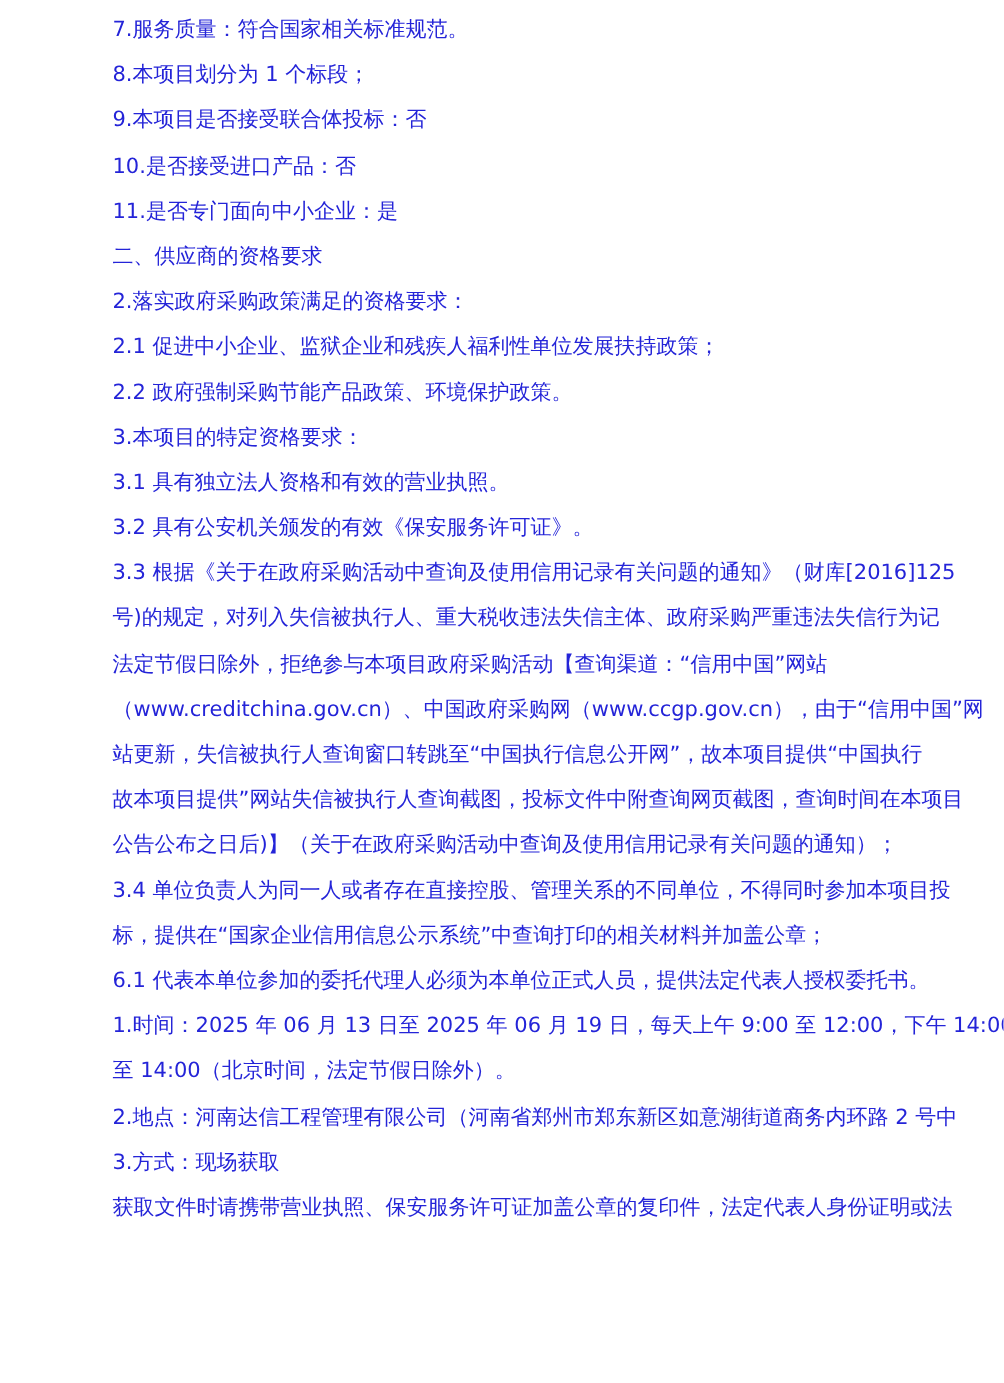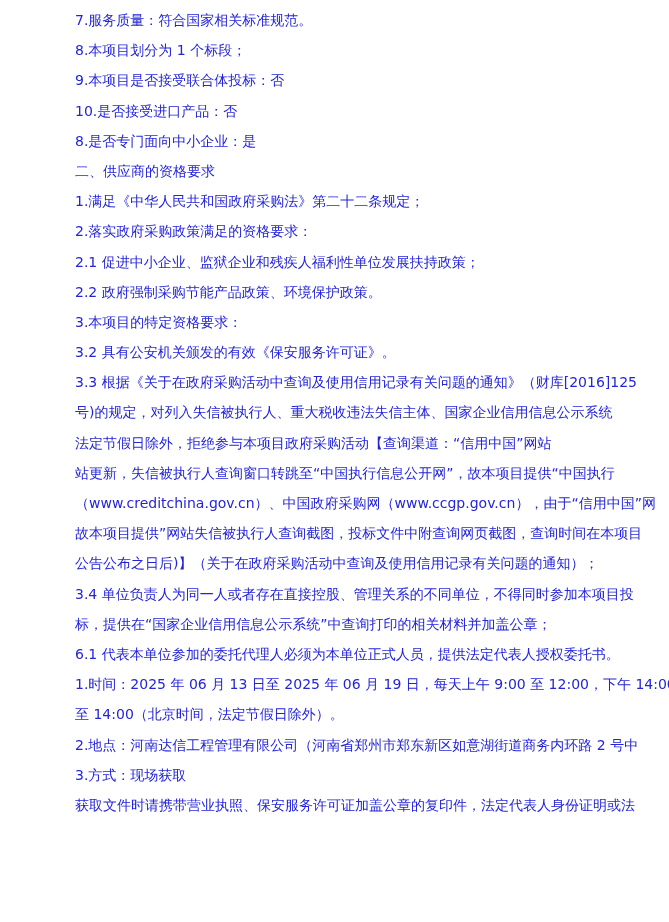--- a/index.html
+++ b/index.html
@@ -32,33 +32,33 @@
   }
 </style>
 </head>
 <body>
 
 <div class="page">
   <div class="ln">7.服务质量：符合国家相关标准规范。</div>
   <div class="ln">8.本项目划分为 1 个标段；</div>
   <div class="ln">9.本项目是否接受联合体投标：否</div>
   <div class="ln">10.是否接受进口产品：否</div>
-  <div class="ln">8.是否专门面向中小企业：是</div>
+  <div class="ln">11.是否专门面向中小企业：是</div>
   <div class="ln">二、供应商的资格要求</div>
-  <div class="ln">1.满足《中华人民共和国政府采购法》第二十二条规定；</div>
   <div class="ln">2.落实政府采购政策满足的资格要求：</div>
   <div class="ln">2.1 促进中小企业、监狱企业和残疾人福利性单位发展扶持政策；</div>
   <div class="ln">2.2 政府强制采购节能产品政策、环境保护政策。</div>
   <div class="ln">3.本项目的特定资格要求：</div>
+  <div class="ln">3.1 具有独立法人资格和有效的营业执照。</div>
   <div class="ln">3.2 具有公安机关颁发的有效《保安服务许可证》。</div>
   <div class="ln">3.3 根据《关于在政府采购活动中查询及使用信用记录有关问题的通知》（财库[2016]125</div>
-  <div class="ln">号)的规定，对列入失信被执行人、重大税收违法失信主体、国家企业信用信息公示系统</div>
+  <div class="ln">号)的规定，对列入失信被执行人、重大税收违法失信主体、政府采购严重违法失信行为记</div>
   <div class="ln">法定节假日除外，拒绝参与本项目政府采购活动【查询渠道：“信用中国”网站</div>
+  <div class="ln">（www.creditchina.gov.cn）、中国政府采购网（www.ccgp.gov.cn），由于“信用中国”网</div>
   <div class="ln">站更新，失信被执行人查询窗口转跳至“中国执行信息公开网”，故本项目提供“中国执行</div>
-  <div class="ln">（www.creditchina.gov.cn）、中国政府采购网（www.ccgp.gov.cn），由于“信用中国”网</div>
   <div class="ln">故本项目提供”网站失信被执行人查询截图，投标文件中附查询网页截图，查询时间在本项目</div>
   <div class="ln">公告公布之日后)】（关于在政府采购活动中查询及使用信用记录有关问题的通知）；</div>
   <div class="ln">3.4 单位负责人为同一人或者存在直接控股、管理关系的不同单位，不得同时参加本项目投</div>
   <div class="ln">标，提供在“国家企业信用信息公示系统”中查询打印的相关材料并加盖公章；</div>
   <div class="ln">6.1 代表本单位参加的委托代理人必须为本单位正式人员，提供法定代表人授权委托书。</div>
   <div class="ln">1.时间：2025 年 06 月 13 日至 2025 年 06 月 19 日，每天上午 9:00 至 12:00，下午 14:00</div>
   <div class="ln">至 14:00（北京时间，法定节假日除外）。</div>
   <div class="ln">2.地点：河南达信工程管理有限公司（河南省郑州市郑东新区如意湖街道商务内环路 2 号中</div>
   <div class="ln">3.方式：现场获取</div>
   <div class="ln">获取文件时请携带营业执照、保安服务许可证加盖公章的复印件，法定代表人身份证明或法</div>

